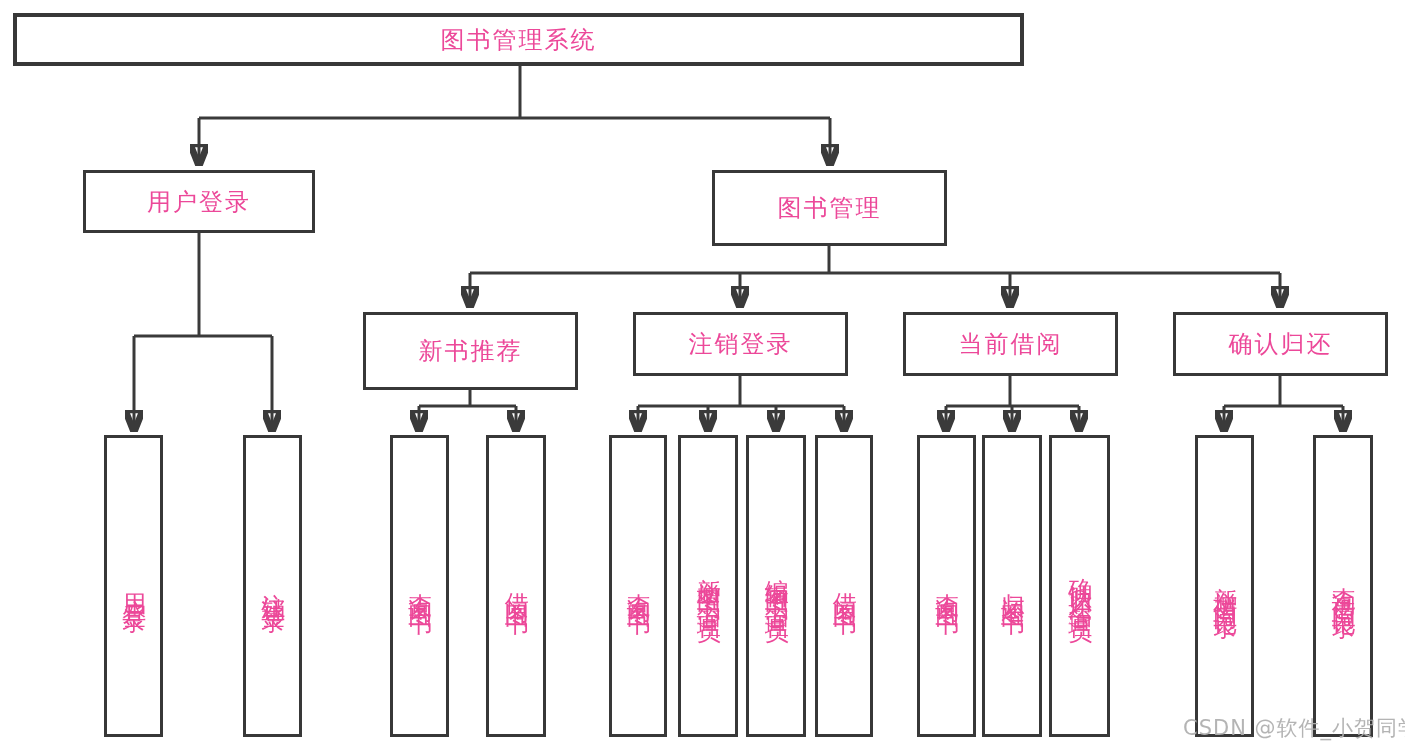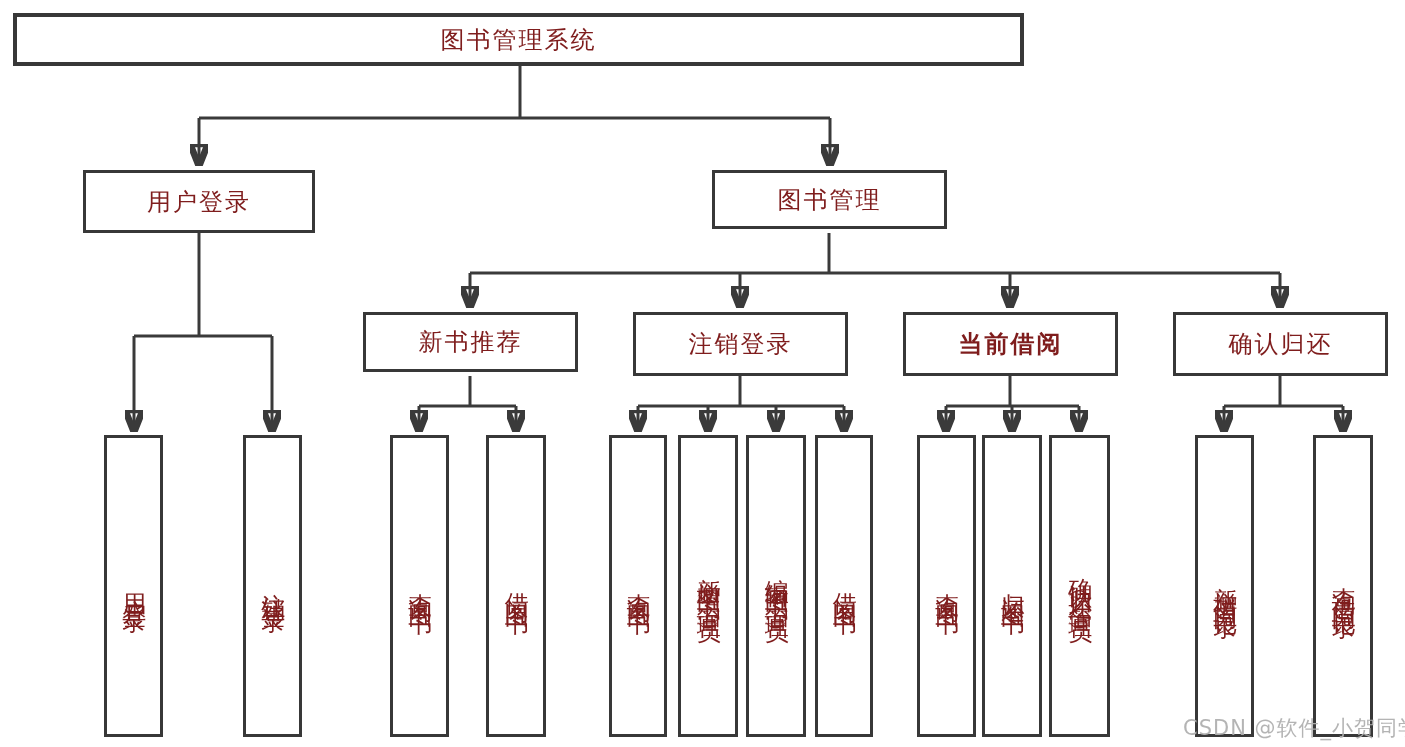--- a/index.html
+++ b/index.html
@@ -28,21 +28,21 @@
     fill: none;
   }
   .box {
     position: absolute;
     box-sizing: border-box;
     border: 3px solid #383838;
     background: #ffffff;
     display: flex;
     align-items: center;
     justify-content: center;
-    color: #7f1d1d;
+    color: #ec4899;
     font-size: 24px;
   }
   .box.root {
     border-width: 4px;
   }
   .label {
     white-space: nowrap;
     letter-spacing: 2px;
   }
   .leaf .label {
@@ -116,31 +116,31 @@
     <line x1="1343" y1="406" x2="1343" y2="430" marker-end="url(#arrow)"></line>
   </svg>
 
   <div class="box root" style="left:13px; top:13px; width:1011px; height:53px;">
     <span class="label">图书管理系统</span>
   </div>
 
   <div class="box" style="left:83px; top:170px; width:232px; height:63px;">
     <span class="label">用户登录</span>
   </div>
-  <div class="box" style="left:712px; top:170px; width:235px; height:59px;">
+  <div class="box" style="left:712px; top:170px; width:235px; height:76px;">
     <span class="label">图书管理</span>
   </div>
 
-  <div class="box" style="left:363px; top:312px; width:215px; height:60px;">
+  <div class="box" style="left:363px; top:312px; width:215px; height:78px;">
     <span class="label">新书推荐</span>
   </div>
   <div class="box" style="left:633px; top:312px; width:215px; height:64px;">
     <span class="label">注销登录</span>
   </div>
-  <div class="box" style="left:903px; top:312px; width:215px; height:64px;font-weight:bold;">
+  <div class="box" style="left:903px; top:312px; width:215px; height:64px;">
     <span class="label">当前借阅</span>
   </div>
   <div class="box" style="left:1173px; top:312px; width:215px; height:64px;">
     <span class="label">确认归还</span>
   </div>
 
   <div class="box leaf" style="left:104px; top:435px; width:59px; height:302px;">
     <span class="label">用户登录</span>
   </div>
   <div class="box leaf" style="left:243px; top:435px; width:59px; height:302px;">

